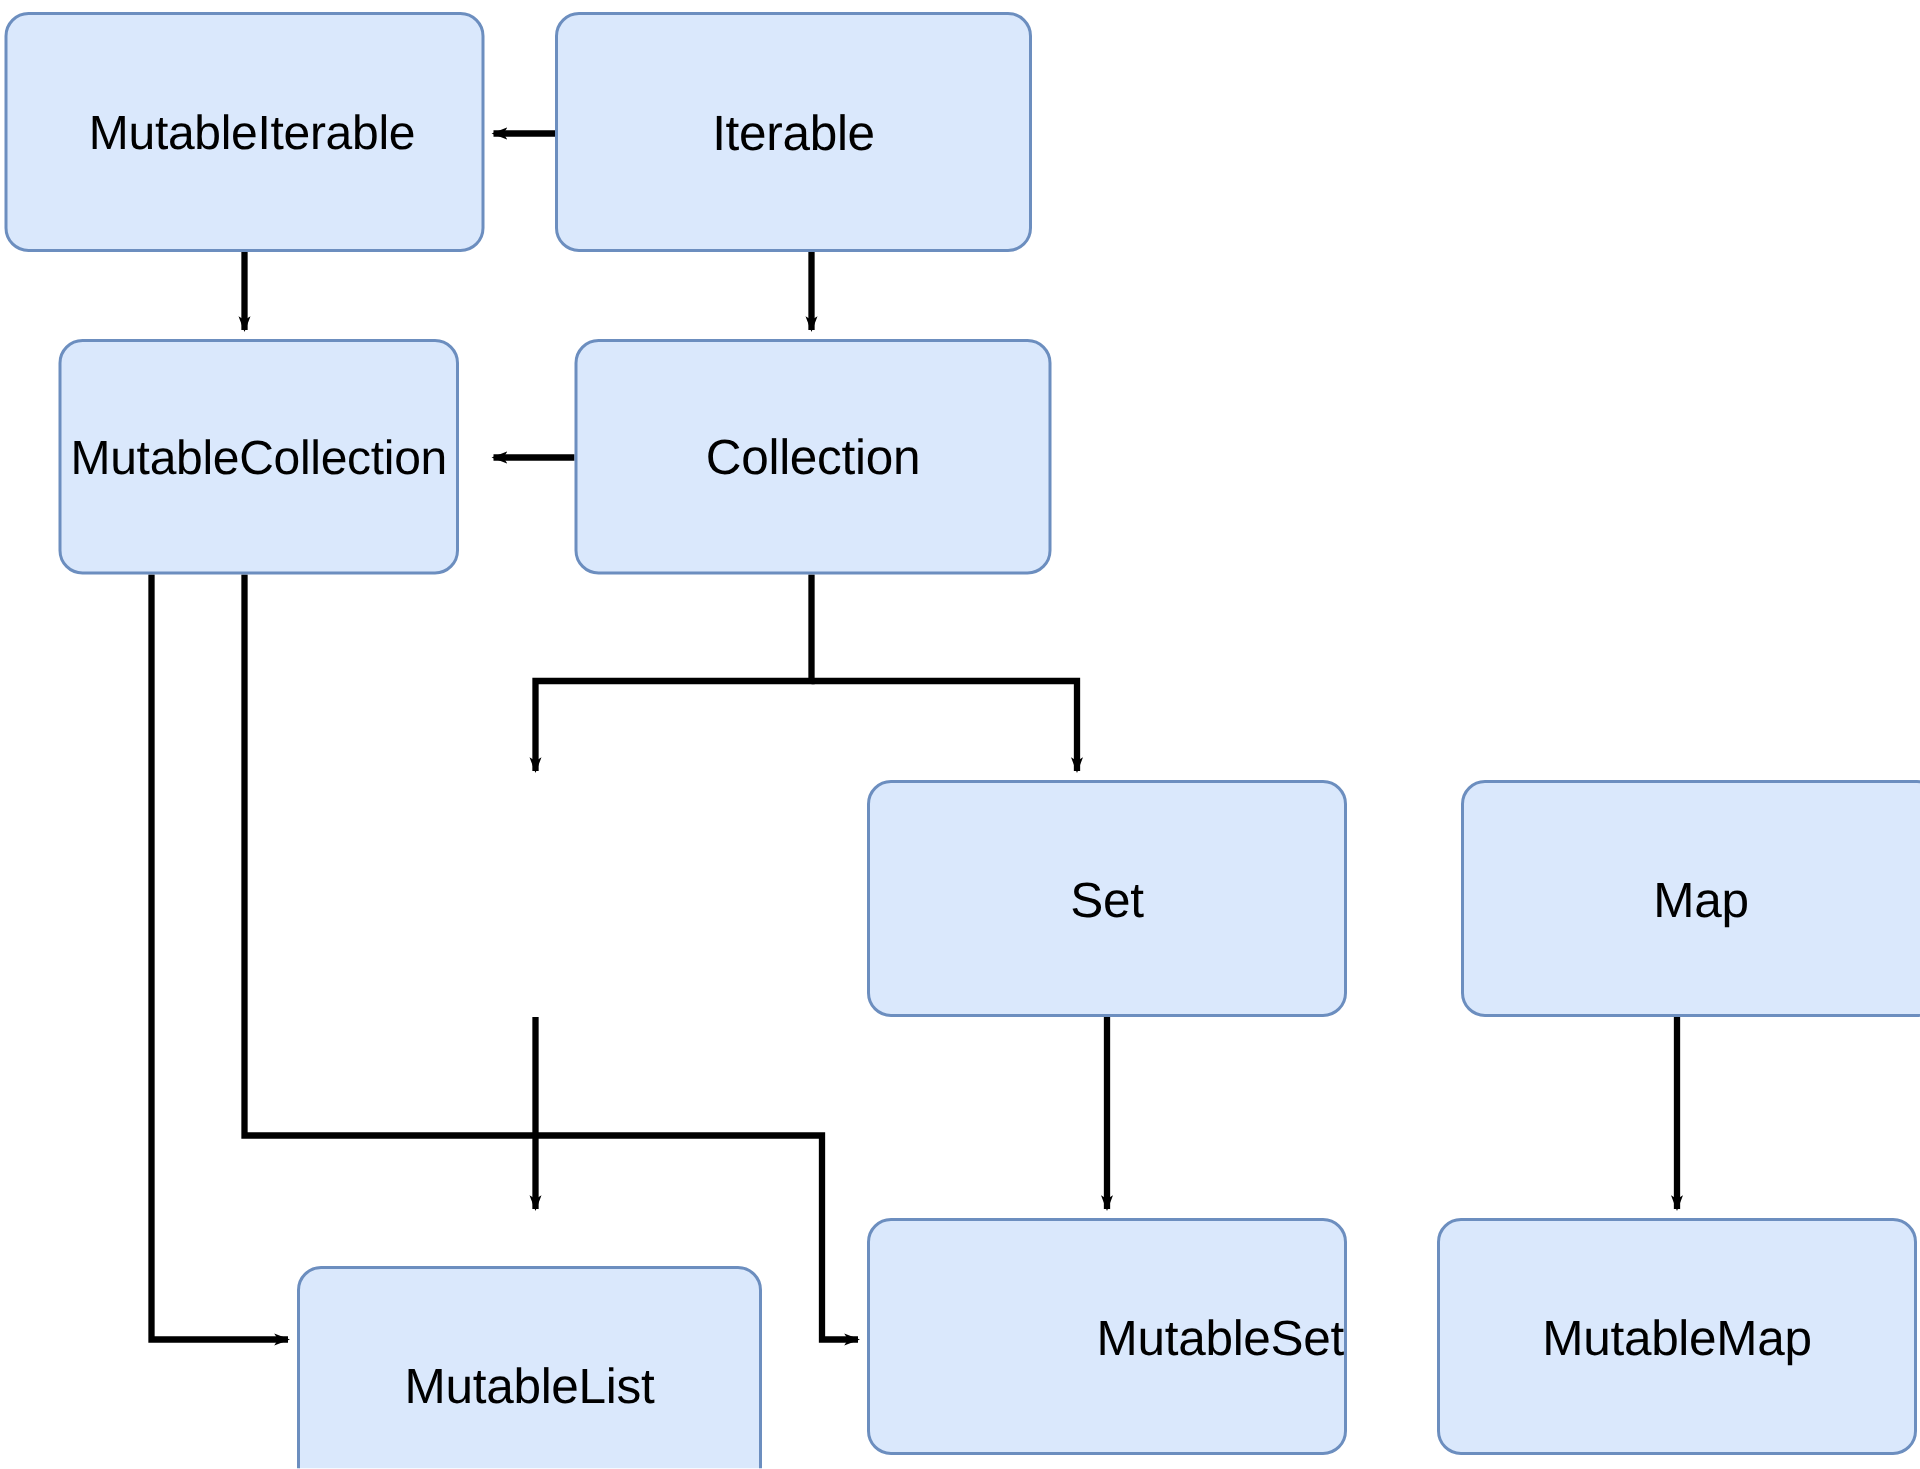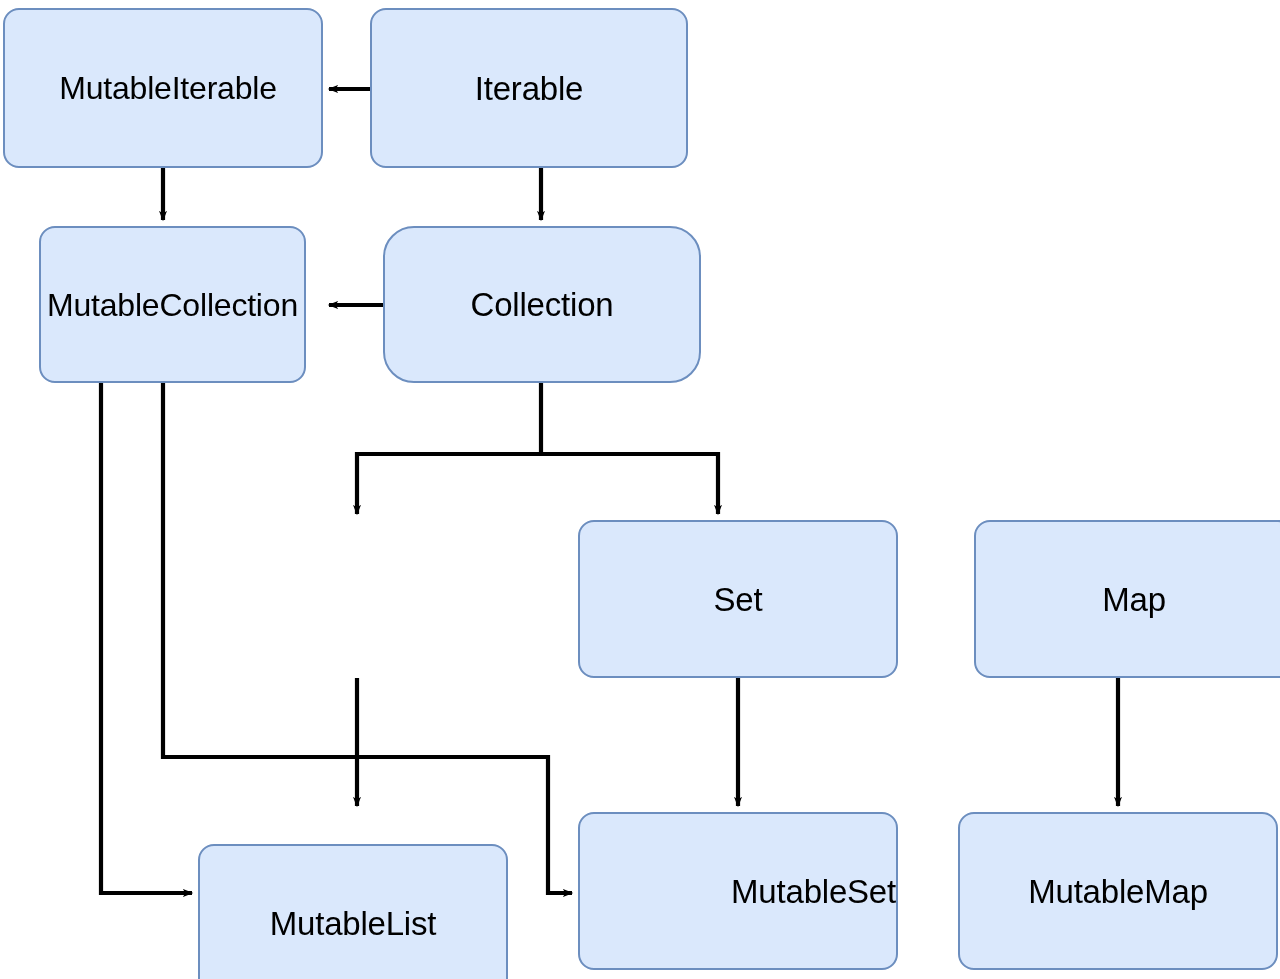--- a/index.html
+++ b/index.html
@@ -93,21 +93,21 @@
   </div>
 
   <div class="node" style="left:370px; top:8px; width:318px; height:160px;">
     <span class="node-label">Iterable</span>
   </div>
 
   <div class="node node-wide" style="left:3px; top:226px; width:267px; height:157px;margin-left:36px;">
     <span class="node-label">MutableCollection</span>
   </div>
 
-  <div class="node" style="left:383px; top:226px; width:318px; height:157px;border-radius:31px;">
+  <div class="node" style="left:383px; top:226px; width:318px; height:157px;">
     <span class="node-label">Collection</span>
   </div>
 
 
   <div class="node" style="left:578px; top:520px; width:320px; height:158px;">
     <span class="node-label">Set</span>
   </div>
 
   <div class="node" style="left:958px; top:520px; width:320px; height:158px;margin-left:16px;">
     <span class="node-label">Map</span>

